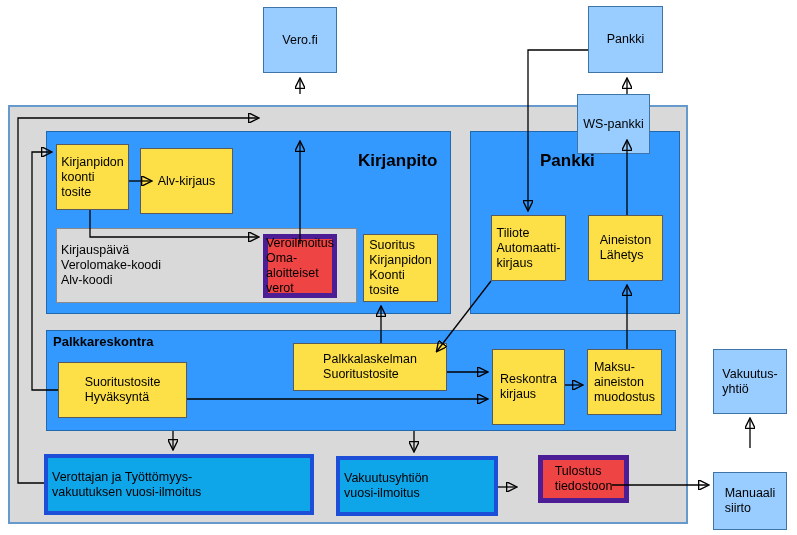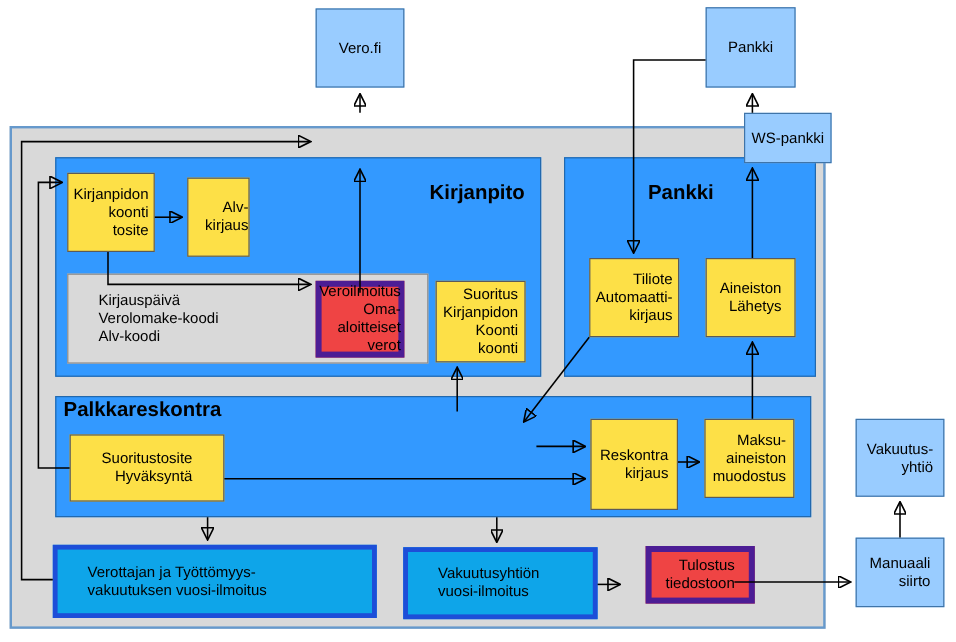--- a/index.html
+++ b/index.html
@@ -10,31 +10,31 @@
     background:#d9d9d9;border:2px solid #6699cc;box-sizing:border-box;}
 
   .section{position:absolute;background:#3399ff;border:1px solid #2268ad;box-sizing:border-box;}
   .sec-kirjanpito{left:46px;top:131px;width:405px;height:183px;}
   .sec-pankki{left:470px;top:131px;width:210px;height:183px;}
   .sec-palkkareskontra{left:46px;top:330px;width:630px;height:101px;}
 
   .section-title{position:absolute;font-weight:bold;font-size:17px;line-height:20px;}
   .title-kirjanpito{left:358px;top:151px;}
   .title-pankki{left:540px;top:151px;}
-  .title-palkkareskontra{left:53px;top:334px;font-size:17px;line-height:16px;}
+  .title-palkkareskontra{left:53px;top:334px;font-size:13px;line-height:16px;}
 
   .node{position:absolute;display:flex;align-items:center;justify-content:center;
-    text-align:right;font-size:12.5px;line-height:15px;white-space:pre-line;
+    text-align:left;font-size:12.5px;line-height:15px;white-space:pre-line;
     box-sizing:border-box;overflow:visible;}
   .node.gray{background:#fde047;border:1px solid #5a5a5a;}
   .node.graylight{background:#d9d9d9;border:1px solid #8a8a8a;}
   .node.grayblue{background:#ef4444;border:5px solid #4c1d95;}
   .node.lightblue{background:#99ccff;border:1px solid #3f74a8;}
   .node.blue{background:#0ea5e9;border:4px solid #1d4ed8;}
-  .node.leftalign{justify-content:flex-start;text-align:left;padding-left:25px;}
+  .node.leftalign{justify-content:flex-start;text-align:left;padding-left:4px;}
 
   svg.wires{position:absolute;left:0;top:0;width:797px;height:535px;pointer-events:none;}
   svg.wires path{fill:none;stroke:#000;stroke-width:1.3;}
 </style>
 </head>
 <body>
 
 <div class="canvas">
 
   <div class="container-box"></div>
@@ -42,61 +42,63 @@
   <div class="section sec-kirjanpito"></div>
   <div class="section sec-pankki"></div>
   <div class="section sec-palkkareskontra"></div>
 
   <div class="section-title title-kirjanpito">Kirjanpito</div>
   <div class="section-title title-pankki">Pankki</div>
   <div class="section-title title-palkkareskontra">Palkkareskontra</div>
 
   <div class="node lightblue" style="left:263px;top:7px;width:74px;height:66px">Vero.fi</div>
   <div class="node lightblue" style="left:588px;top:6px;width:75px;height:67px">Pankki</div>
-  <div class="node lightblue" style="left:620px;top:94px;width:73px;height:42px">WS-pankki</div>
+  <div class="node lightblue" style="left:577px;top:94px;width:73px;height:60px">WS-pankki</div>
 
   <div class="node gray" style="left:56px;top:144px;width:73px;height:66px">Kirjanpidon
 koonti
 tosite</div>
-  <div class="node gray" style="left:156px;top:148px;width:52px;height:66px">Alv-kirjaus</div>
+  <div class="node gray" style="left:140px;top:148px;width:93px;height:66px">Alv-kirjaus</div>
   <div class="node graylight leftalign" style="left:56px;top:228px;width:301px;height:75px">Kirjauspäivä
 Verolomake-koodi
 Alv-koodi</div>
   <div class="node grayblue" style="left:263px;top:234px;width:74px;height:64px">Veroilmoitus
 Oma-aloitteiset
 verot</div>
   <div class="node gray" style="left:363px;top:234px;width:75px;height:68px">Suoritus
 Kirjanpidon
 Koonti
-koonti</div>
+tosite</div>
 
   <div class="node gray" style="left:491px;top:215px;width:75px;height:66px">Tiliote
 Automaatti-
 kirjaus</div>
   <div class="node gray" style="left:588px;top:215px;width:75px;height:66px">Aineiston
 Lähetys</div>
 
   <div class="node gray" style="left:58px;top:362px;width:129px;height:56px">Suoritustosite
 Hyväksyntä</div>
+  <div class="node gray" style="left:293px;top:343px;width:154px;height:48px">Palkkalaskelman
+Suoritustosite</div>
   <div class="node gray" style="left:492px;top:349px;width:73px;height:76px">Reskontra
 kirjaus</div>
   <div class="node gray" style="left:587px;top:349px;width:75px;height:66px">Maksu-
 aineiston
 muodostus</div>
 
   <div class="node blue leftalign" style="left:44px;top:454px;width:270px;height:61px">Verottajan ja Työttömyys-
 vakuutuksen vuosi-ilmoitus</div>
   <div class="node blue leftalign" style="left:336px;top:456px;width:162px;height:60px;">Vakuutusyhtiön
 vuosi-ilmoitus</div>
   <div class="node grayblue" style="left:538px;top:455px;width:91px;height:48px">Tulostus
 tiedostoon</div>
 
   <div class="node lightblue" style="left:713px;top:349px;width:74px;height:65px">Vakuutus-
 yhtiö</div>
-  <div class="node lightblue" style="left:713px;top:448px;width:74px;height:58px">Manuaali
+  <div class="node lightblue" style="left:713px;top:472px;width:74px;height:58px">Manuaali
 siirto</div>
 
   <svg class="wires" viewBox="0 0 797 535">
     <defs>
       <marker id="ah" viewBox="0 0 10 10" refX="9" refY="5" markerWidth="9" markerHeight="8" orient="auto" markerUnits="strokeWidth">
         <path d="M0 0 L10 5 L0 10 z" fill="#000" stroke="none"></path>
       </marker>
     </defs>
     <path marker-end="url(#ah)" d="M300 94 V79"></path>
     <path marker-end="url(#ah)" d="M627 94 V79"></path>

